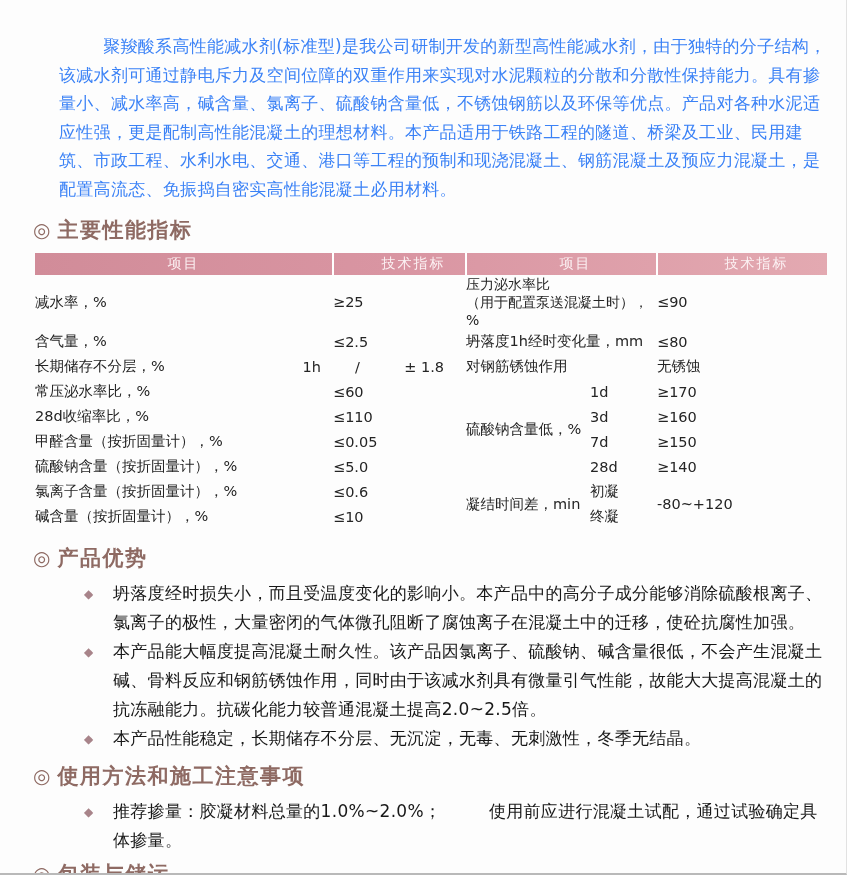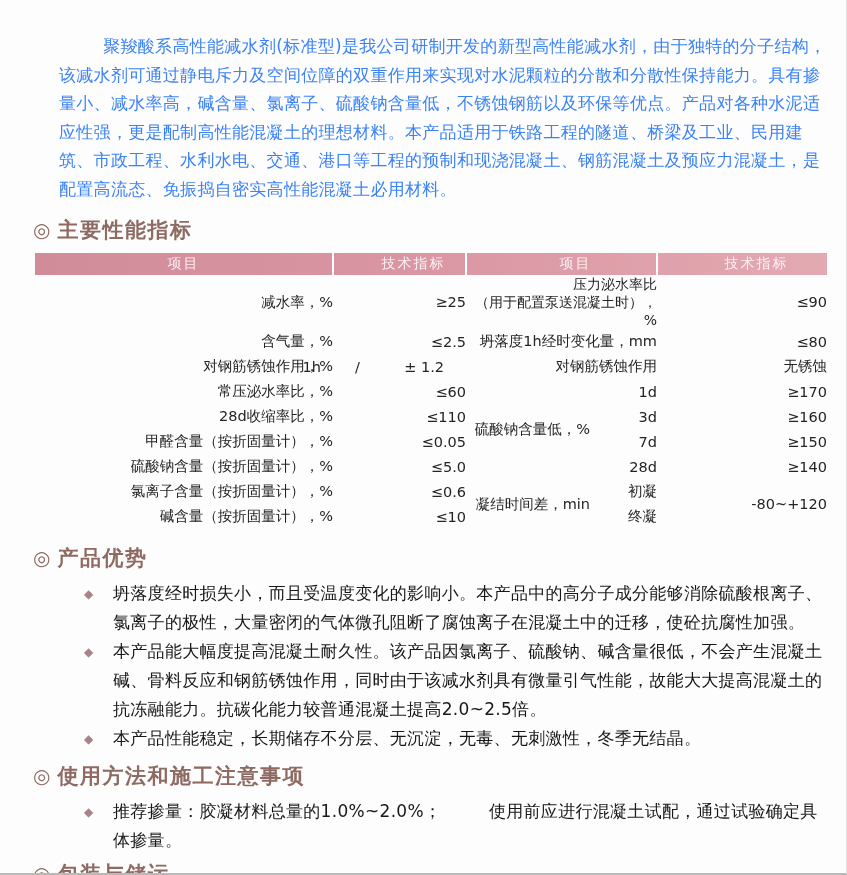--- a/index.html
+++ b/index.html
@@ -49,21 +49,21 @@
   table.perf th {
     font-size:14px; font-weight:normal;
     color:#fcf1f3; letter-spacing:2px;
     background:transparent; padding:0;
   }
   table.perf th + th { border-left:2px solid #ffffff;padding-left:28px; }
   table.perf tbody tr { height:25px; }
   table.perf tbody tr.tall { height:44px; }
   table.perf td {
     font-size:14.5px; color:#242424;
-    text-align:right; vertical-align:middle; padding:0;
+    text-align:left; vertical-align:middle; padding:0;
   }
   .two-line div { line-height:18px; font-size:14px; }
   td.split1 { position:relative; }
   td.split1 .sub { position:absolute; right:12px; top:50%; transform:translateY(-50%); }
   .split2 { display:flex; justify-content:space-between; padding:0 22px; }
 
   
   ul.blist { list-style:none; margin:8px 0 0 0; padding:0; }
   ul.blist li {
     position:relative;
@@ -116,27 +116,27 @@
         <td>≤90</td>
       </tr>
       <tr>
         <td>含气量，%</td>
         <td>≤2.5</td>
         <td colspan="2">坍落度1h经时变化量，mm</td>
         <td>≤80</td>
       </tr>
       <tr>
         <td class="split1">
-          <span>对钢筋锈蚀作用，%</span>
+          <span>长期储存不分层，%</span>
           <span class="sub">1h</span>
         </td>
         <td>
           <div class="split2">
             <span>/</span>
-            <span>± 1.2</span>
+            <span>± 1.8</span>
           </div>
         </td>
         <td colspan="2">对钢筋锈蚀作用</td>
         <td>无锈蚀</td>
       </tr>
       <tr>
         <td>常压泌水率比，%</td>
         <td>≤60</td>
         <td rowspan="4">硫酸钠含量低，%</td>
         <td>1d</td>

